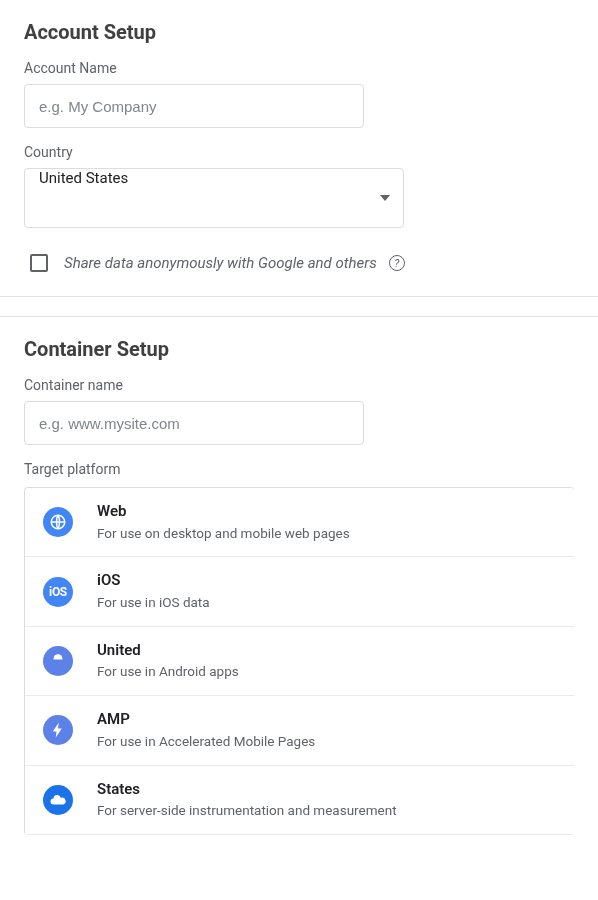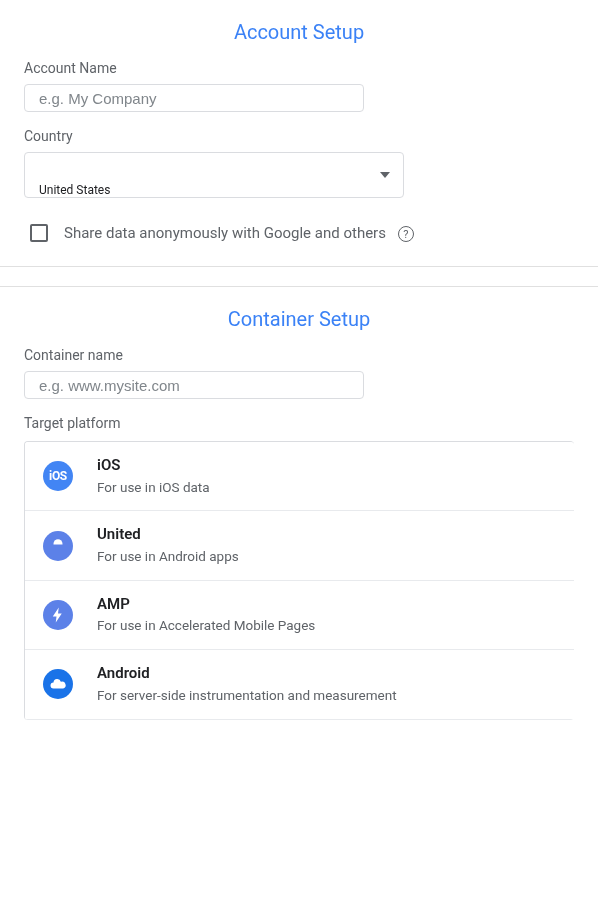--- a/index.html
+++ b/index.html
@@ -8,57 +8,56 @@
     font-family: Roboto, "Helvetica Neue", Arial, sans-serif;
     background: #fff;
     color: #202124;
     width: 598px;
   }
   .section {
     padding: 16px 24px 24px 24px;
   }
   .section-title {
     font-size: 20px;
-    font-weight: 400;
-    color: #3b82f6;
+    font-weight: 700;
+    color: #404040;
     margin: 4px 0 16px 0;
-    text-align: center;
   }
   .field-label {
     font-size: 14px;
     color: #5f6368;
     margin-bottom: 8px;
     margin-top: 16px;
   }
   .text-input {
     width: 340px;
-    height: 28px;
+    height: 44px;
     border: 1px solid #dadce0;
     border-radius: 4px;
     padding: 0 14px;
     font-size: 15px;
     color: #202124;
     background: #fff;
   }
   .text-input::placeholder { color: #80868b; }
   .select-wrap {
     position: relative;
     width: 380px;
   }
   .select-input {
     width: 100%;
-    height: 46px;
+    height: 60px;
     border: 1px solid #dadce0;
     border-radius: 4px;
     padding: 0 40px 0 14px;
-    font-size: 12px;
-    color: #202124;
-    background: #fff;
-    display: flex;
-    align-items: flex-end;
+    font-size: 15px;
+    color: #202124;
+    background: #fff;
+    display: flex;
+    align-items: flex-start;
     cursor: pointer;
   }
   .select-caret {
     position: absolute;
     right: 14px;
     top: 50%;
     transform: translateY(-50%);
     width: 0; height: 0;
     border-left: 5px solid transparent;
     border-right: 5px solid transparent;
@@ -75,21 +74,22 @@
     border: 2px solid #5f6368;
     border-radius: 2px;
     margin-right: 16px;
     margin-left: 6px;
     flex: none;
   }
   .checkbox-label {
     font-size: 15px;
     color: #5f6368;
     display: flex;
-    align-items: flex-end;
+    align-items: center;
+    font-style: italic;
   }
   .help-icon {
     width: 16px; height: 16px;
     border: 1.5px solid #5f6368;
     border-radius: 50%;
     font-size: 11px;
     color: #5f6368;
     display: inline-flex;
     align-items: center;
     justify-content: center;
@@ -179,20 +179,32 @@
 <div class="section">
   <div class="section-title">Container Setup</div>
 
   <div class="field-label">Container name</div>
   <input class="text-input" type="text" placeholder="e.g. www.mysite.com" style="">
 
   <div class="field-label" style="">Target platform</div>
 
   <div class="platform-list">
 
+    <div class="platform-item">
+      <div class="platform-icon icon-web">
+        <svg viewBox="0 0 24 24" fill="none" stroke="#fff" stroke-width="2">
+          <circle cx="12" cy="12" r="9"></circle>
+          <path d="M3 12h18M12 3c2.5 3 2.5 15 0 18M12 3c-2.5 3-2.5 15 0 18"></path>
+        </svg>
+      </div>
+      <div class="platform-texts">
+        <div class="platform-title">Web</div>
+        <div class="platform-desc">For use on desktop and mobile web pages</div>
+      </div>
+    </div>
 
     <div class="platform-item">
       <div class="platform-icon icon-ios">
         <span class="ios-text">iOS</span>
       </div>
       <div class="platform-texts">
         <div class="platform-title">iOS</div>
         <div class="platform-desc">For use in iOS data</div>
       </div>
     </div>
@@ -221,19 +233,19 @@
       </div>
     </div>
 
     <div class="platform-item">
       <div class="platform-icon icon-server">
         <svg viewBox="0 0 24 24" fill="#fff">
           <path d="M19 18H6a4 4 0 0 1 0-8 5 5 0 0 1 9.8-1A4.5 4.5 0 0 1 19 18z"></path>
         </svg>
       </div>
       <div class="platform-texts">
-        <div class="platform-title">Android</div>
+        <div class="platform-title">States</div>
         <div class="platform-desc">For server-side instrumentation and measurement</div>
       </div>
     </div>
 
   </div>
 </div>
 
 </body></html>

